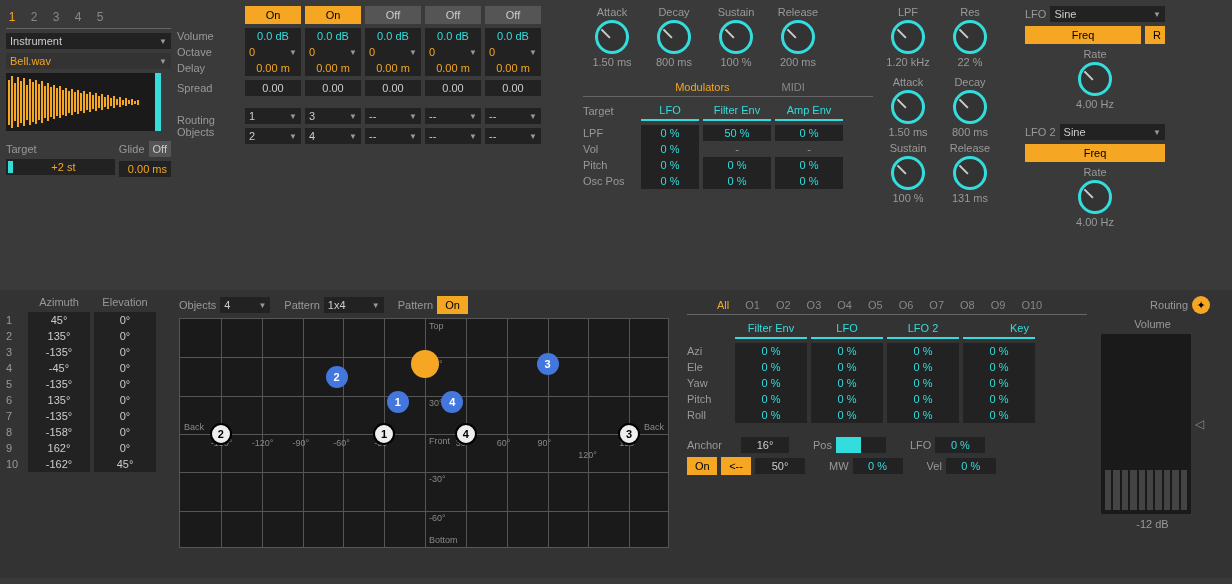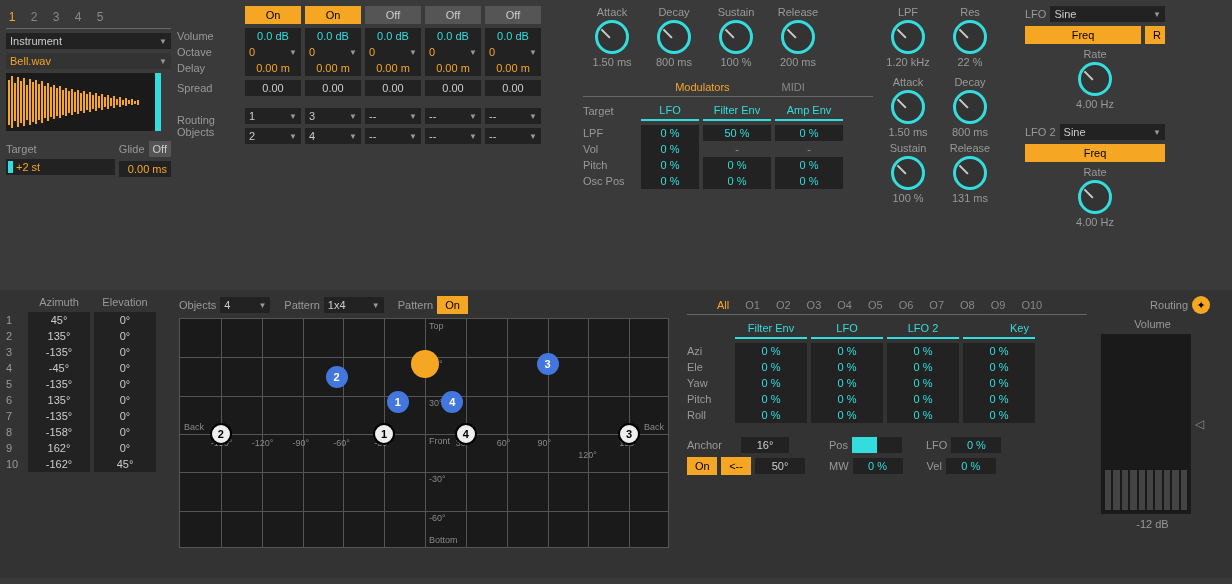--- a/index.html
+++ b/index.html
@@ -103,21 +103,21 @@
           <div class="wave-bar" style="height:4px"></div>
           <div class="wave-bar" style="height:6px"></div>
           <div class="wave-bar" style="height:3px"></div>
           <div class="wave-bar" style="height:5px"></div>
       </div>
       <div style="position:absolute;right:0;top:0;width:6px;height:100%;background:#3dd"></div>
     </div>
     <div class="row" style="margin-top:6px">
       <div class="sec" style="flex:1">
         <span class="lbl">Target</span>
-        <div class="val" style="text-align:left;position:relative;padding-left:10px"><span style="position:absolute;left:2px;top:2px;bottom:2px;width:5px;background:#3dd"></span><span>+2 st</span></div>
+        <div class="val" style="text-align:center;position:relative;padding-left:10px"><span style="position:absolute;left:2px;top:2px;bottom:2px;width:5px;background:#3dd"></span><span>+2 st</span></div>
       </div>
       <div class="sec">
         <div class="row">
             <span class="lbl">Glide</span>
             <button class="btn" style="padding:2px 4px">Off</button>
           </div>
         <div class="val">0.00 ms</div>
       </div>
     </div>
   </div>
@@ -488,21 +488,21 @@
           <span class="lbl" style="width:44px">Roll</span>
           <span class="val cyan" style="width:72px;text-align:center">0 %</span>
           <span class="val cyan" style="width:72px;text-align:center">0 %</span>
           <span class="val cyan" style="width:72px;text-align:center">0 %</span>
           <span class="val cyan" style="width:72px;text-align:center">0 %</span>
         </div>
       </div>
     <div class="row" style="margin-top:10px">
       <span class="lbl" style="width:50px">Anchor</span>
       <span class="val white" style="width:30px">16°</span>
-      <span class="lbl" style="margin-left:36px">Pos</span>
+      <span class="lbl" style="margin-left:20px">Pos</span>
       <div style="background:#222;width:50px;height:16px;position:relative">
           <div style="background:#3dd;width:25px;height:100%"></div>
         </div>
       <span class="lbl" style="margin-left:20px">LFO</span>
       <span class="val cyan" style="width:50px;text-align:center">0 %</span>
     </div>
     <div class="row">
       <button class="btn on" style="width:30px">On</button>
       <button class="btn on" style="width:30px">&lt;--</button>
       <span class="val white" style="width:50px">50°</span>

